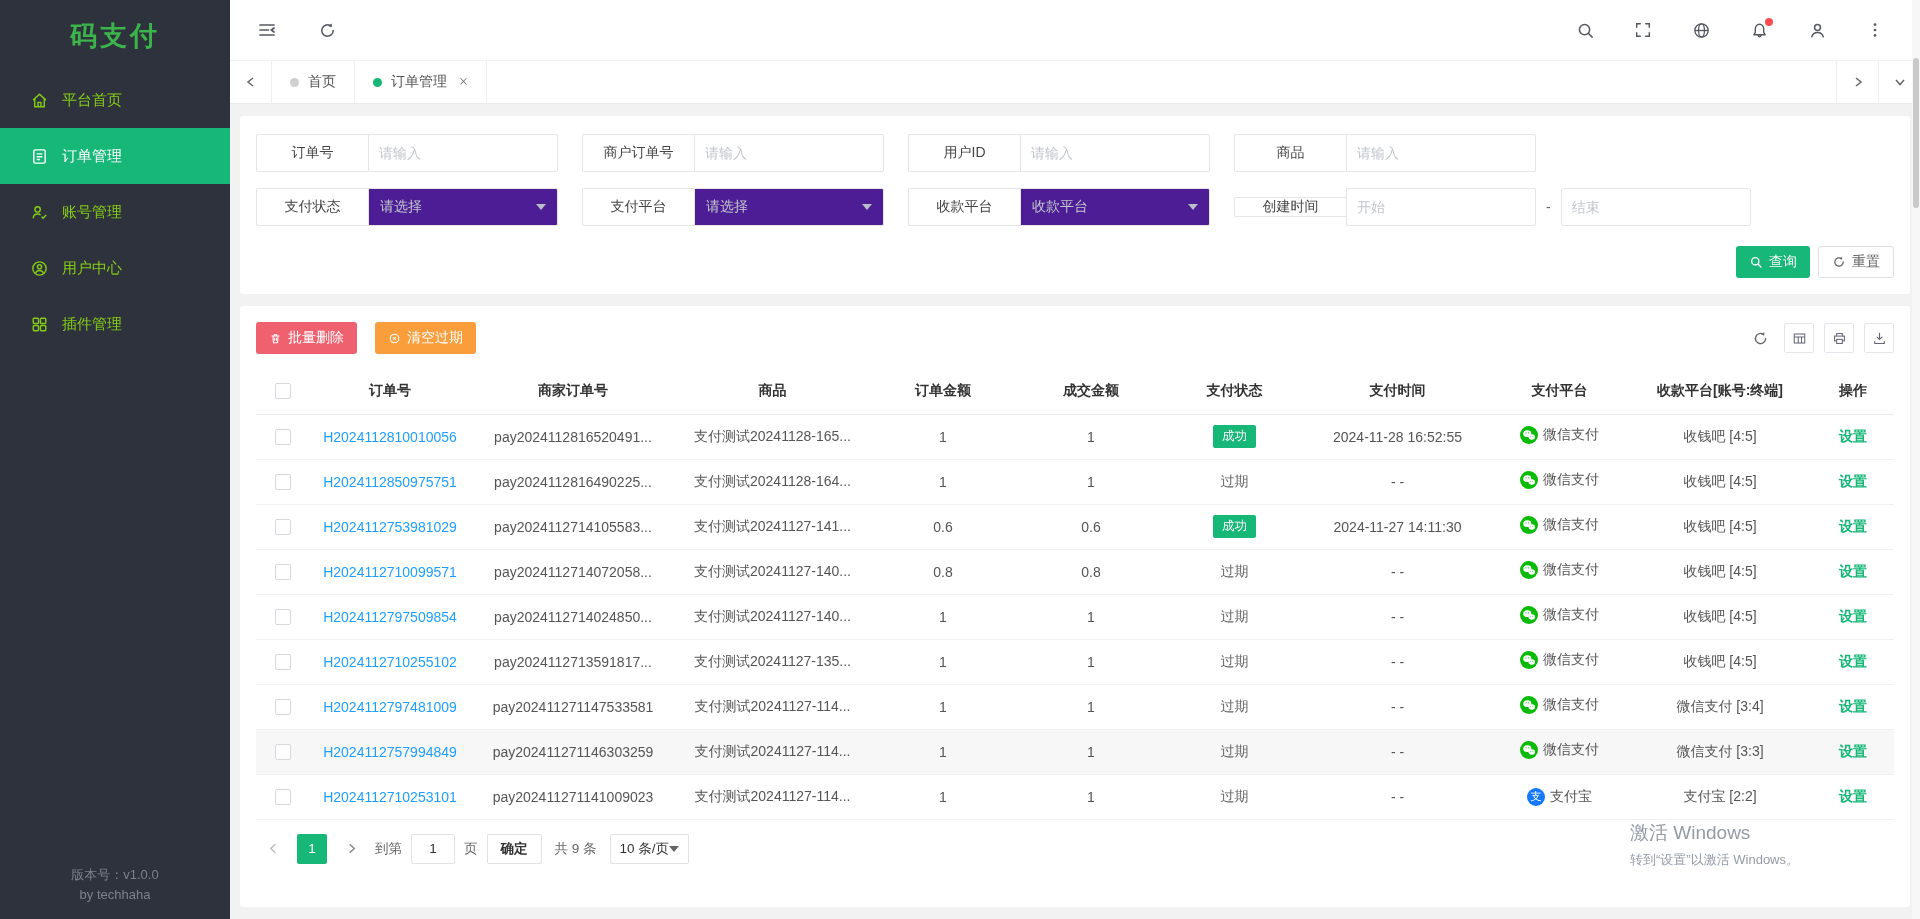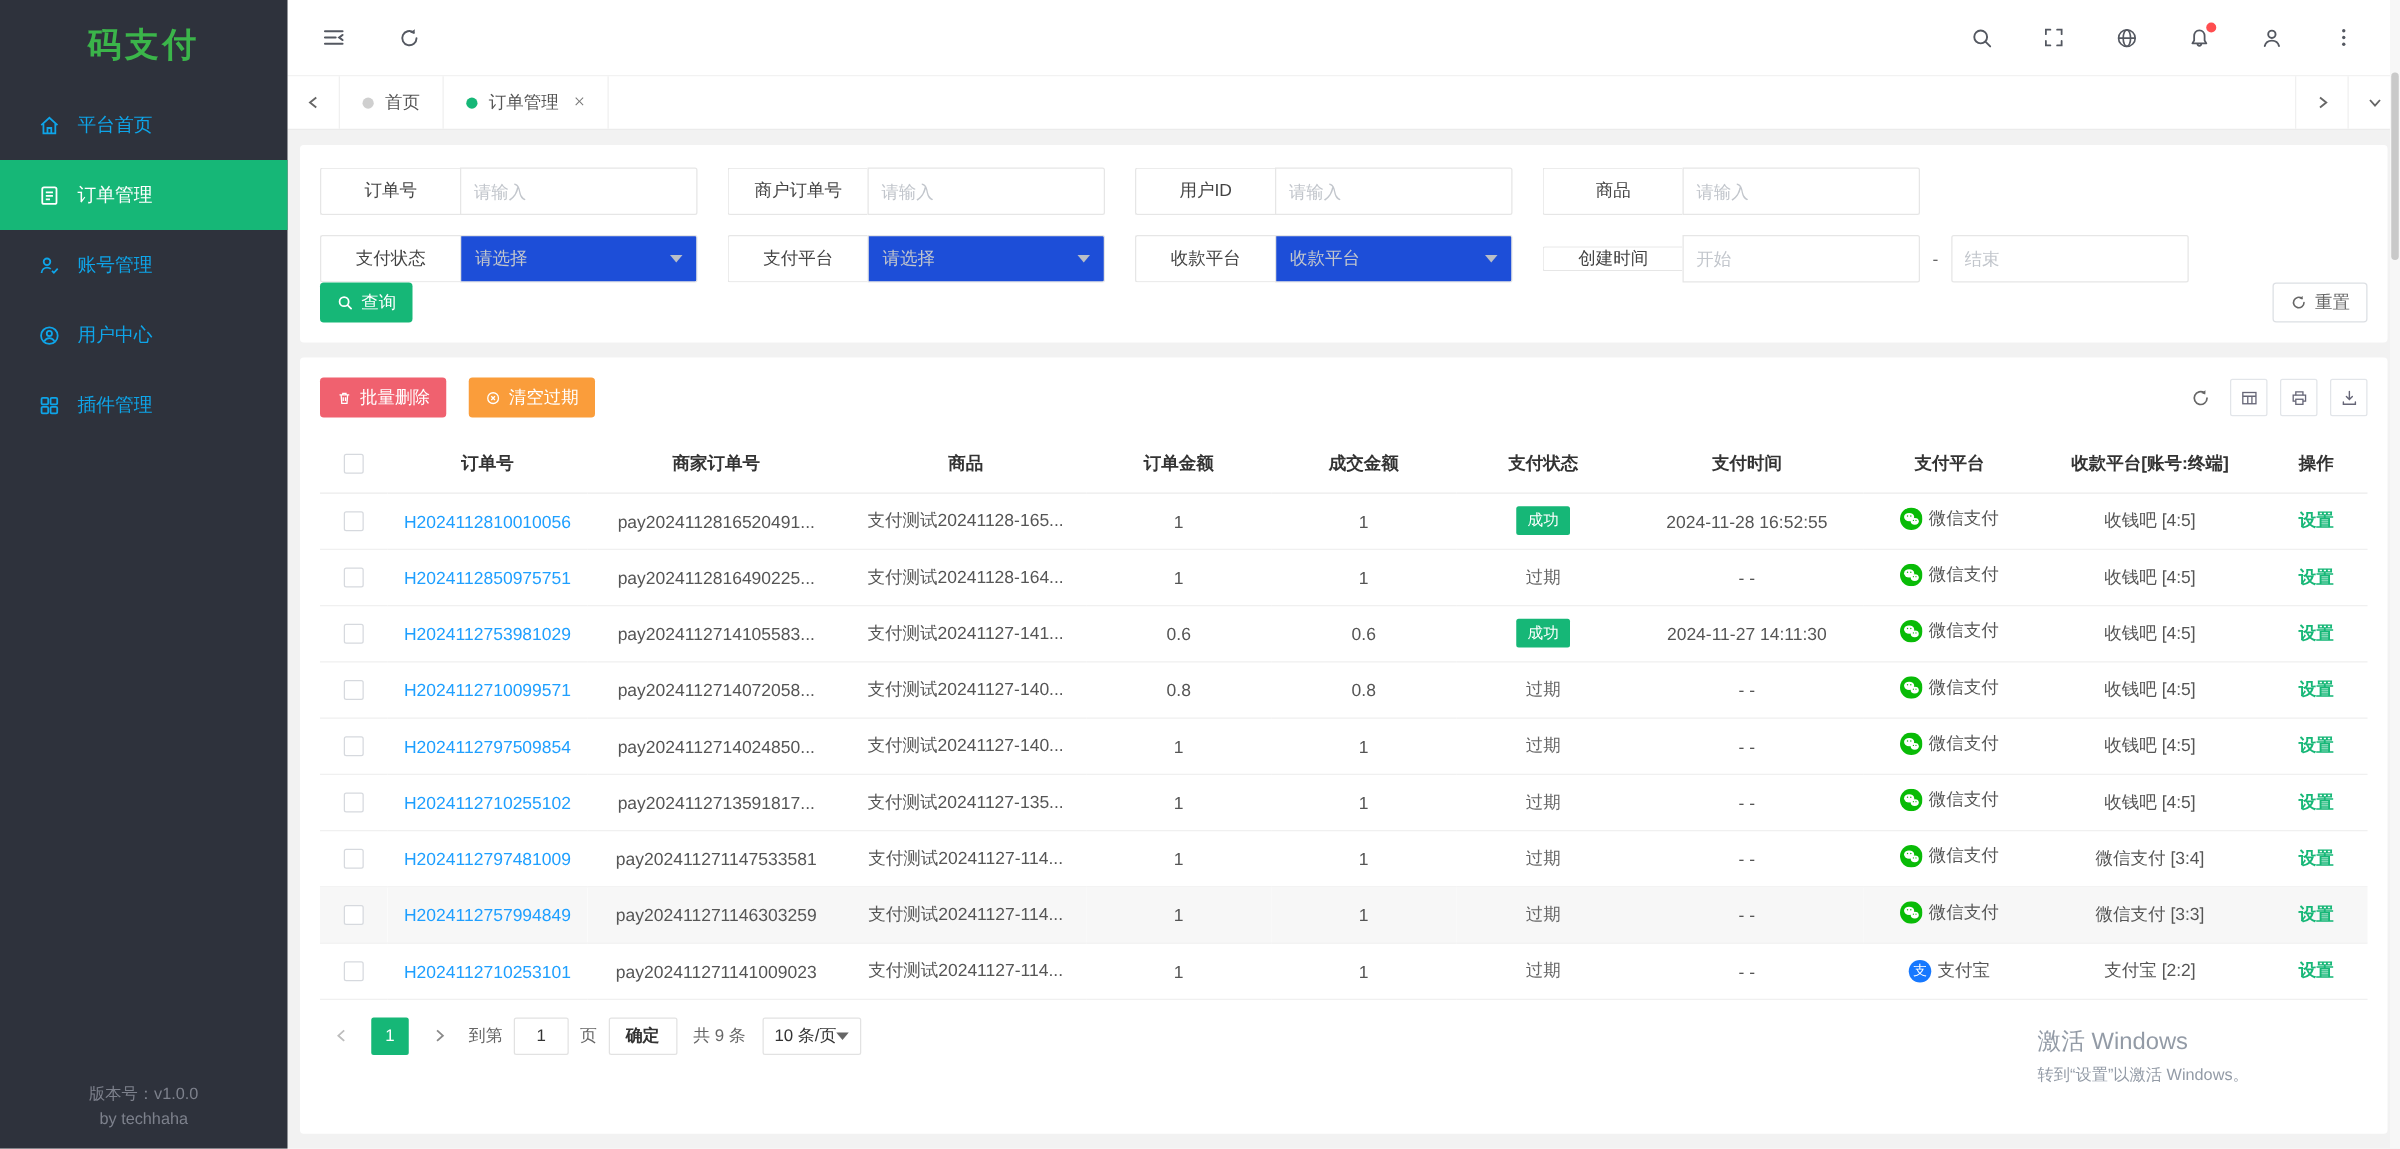--- a/index.html
+++ b/index.html
@@ -10,21 +10,21 @@
   html,body{margin:0;padding:0;}
   body{width:1920px;height:919px;overflow:hidden;background:#f2f2f2;color:#333;
        font-family:"Liberation Sans","DejaVu Sans",sans-serif;font-size:14px;}
   .app{position:relative;display:flex;width:1920px;height:919px;}
 
   
   .sidebar{width:230px;min-width:230px;background:var(--sidebar-bg);display:flex;flex-direction:column;position:relative;z-index:2;}
   .logo{height:72px;display:flex;align-items:center;justify-content:center;color:var(--logo-green);
         font-size:27px;font-weight:bold;letter-spacing:3px;}
   .menu{flex:1;}
-  .menu-item{height:56px;display:flex;align-items:center;padding-left:30px;color:#0ea5e9;font-size:15px;cursor:pointer;}
+  .menu-item{height:56px;display:flex;align-items:center;padding-left:30px;color:#84cc16;font-size:15px;cursor:pointer;}
   .menu-item.active{background:var(--accent);color:#fff;}
   .micon{width:19px;height:19px;margin-right:13px;display:inline-flex;align-items:center;justify-content:center;}
   .version{position:absolute;bottom:14px;left:0;right:0;text-align:center;color:#7d818c;font-size:13px;line-height:1.55;}
 
   
   .main{flex:1;display:flex;flex-direction:column;min-width:0;}
   .topbar{height:60px;background:#fff;display:flex;align-items:center;padding:0 34px 0 26px;}
   .topbar .tb-left{display:flex;gap:38px;align-items:center;}
   .topbar .tb-right{margin-left:auto;display:flex;gap:36px;align-items:center;}
   .top-icon{width:22px;height:22px;color:#545861;display:inline-flex;align-items:center;justify-content:center;cursor:pointer;}
@@ -51,26 +51,26 @@
   .filter-row{display:flex;gap:24px;}
   .filter-row + .filter-row{margin-top:16px;}
   .fgroup{display:flex;width:302px;height:38px;}
   .fgroup.wide{width:auto;align-items:center;}
   .flabel{min-width:112px;padding:0 10px;background:#fff;border:1px solid #e6e6e6;border-right:none;display:flex;
           align-items:center;justify-content:center;color:#444;border-radius:2px 0 0 2px;white-space:nowrap;}
   .finput{flex:1;min-width:0;height:38px;border:1px solid #e6e6e6;border-radius:0 2px 2px 0;padding:0 10px;
           font-size:14px;color:#333;outline:none;font-family:inherit;background:#fff;}
   .finput::placeholder{color:#c2c6cc;}
   .fselect{flex:1;border:1px solid #e6e6e6;border-radius:0 2px 2px 0;display:flex;align-items:center;
-           justify-content:space-between;padding:13px 11px;color:#c2c6cc;cursor:pointer;background:#1d4ed8;}
+           justify-content:space-between;padding:13px 11px;color:#c2c6cc;cursor:pointer;background:#4c1d95;}
   .caret{width:0;height:0;border-left:5px solid transparent;border-right:5px solid transparent;border-top:6px solid #b9bec7;}
   .fgroup.wide .finput.date{width:190px;flex:none;}
   .fgroup.wide .finput.date.end{border-radius:2px;border-left:1px solid #e6e6e6;}
   .dash{margin:0 10px;color:#666;}
-  .filter-actions{display:flex;justify-content:space-between;gap:24px;}
+  .filter-actions{display:flex;justify-content:flex-end;gap:8px;margin-top:20px;}
 
   .btn{display:inline-flex;align-items:center;gap:6px;height:32px;padding:0 13px;border:none;border-radius:3px;
        font-size:14px;cursor:pointer;font-family:inherit;color:#fff;}
   .btn-green{background:var(--accent);}
   .btn-plain{background:#fff;border:1px solid #dcdfe3;color:#666;}
   .btn-red{background:var(--danger);}
   .btn-orange{background:var(--warning);font-family:Liberation Serif, serif;}
 
   
   .table-panel{margin-top:12px;flex:1;padding:16px 16px 0;display:flex;flex-direction:column;position:relative;}

